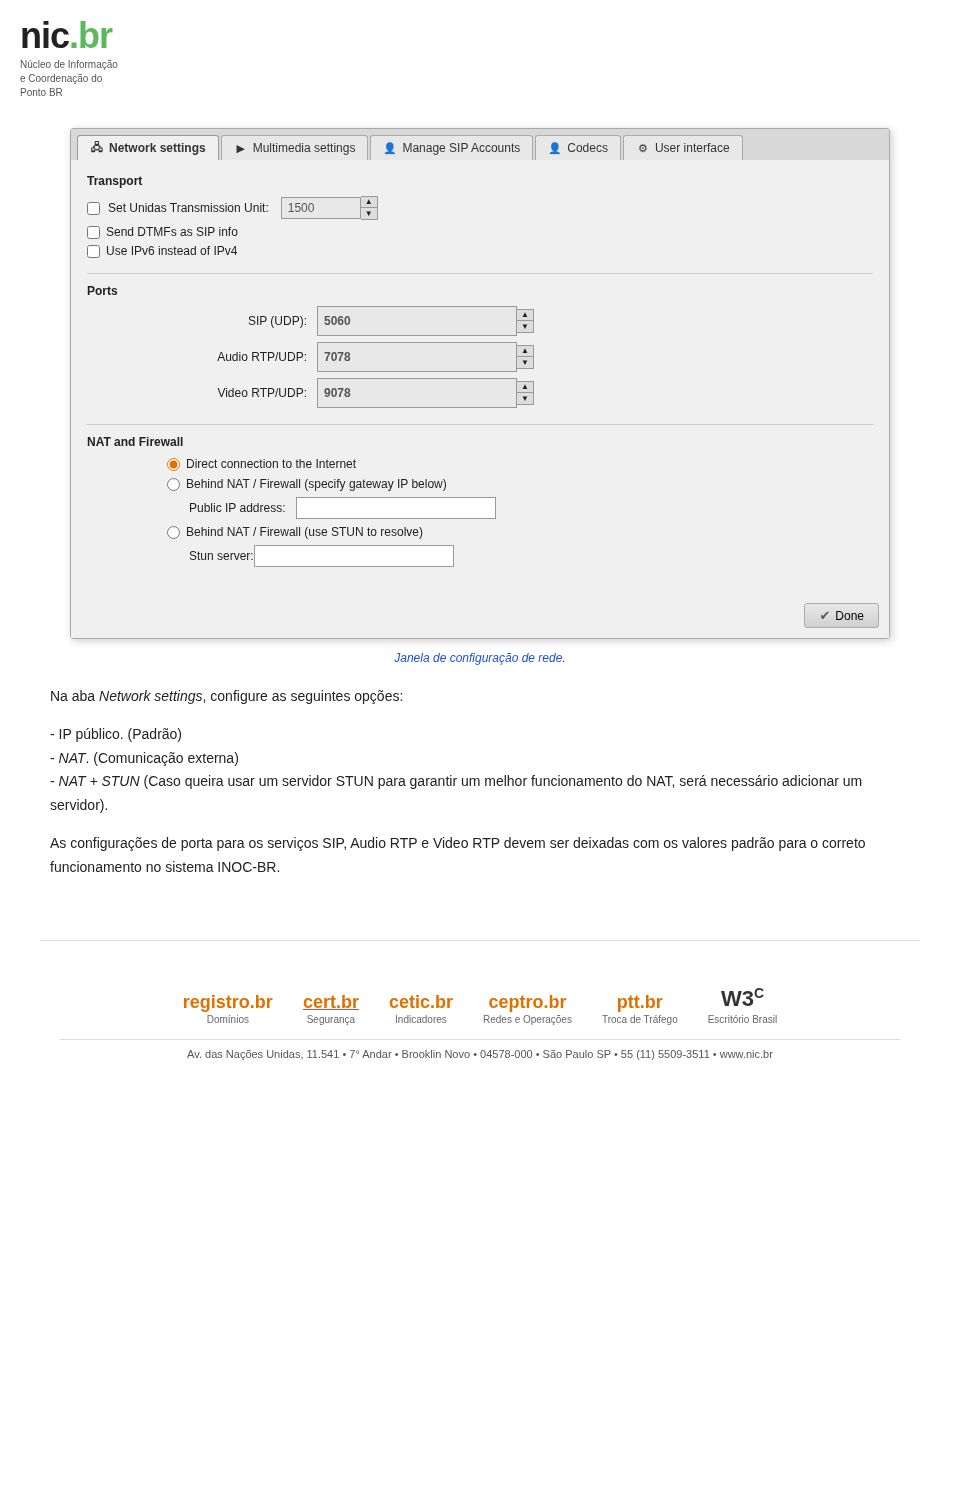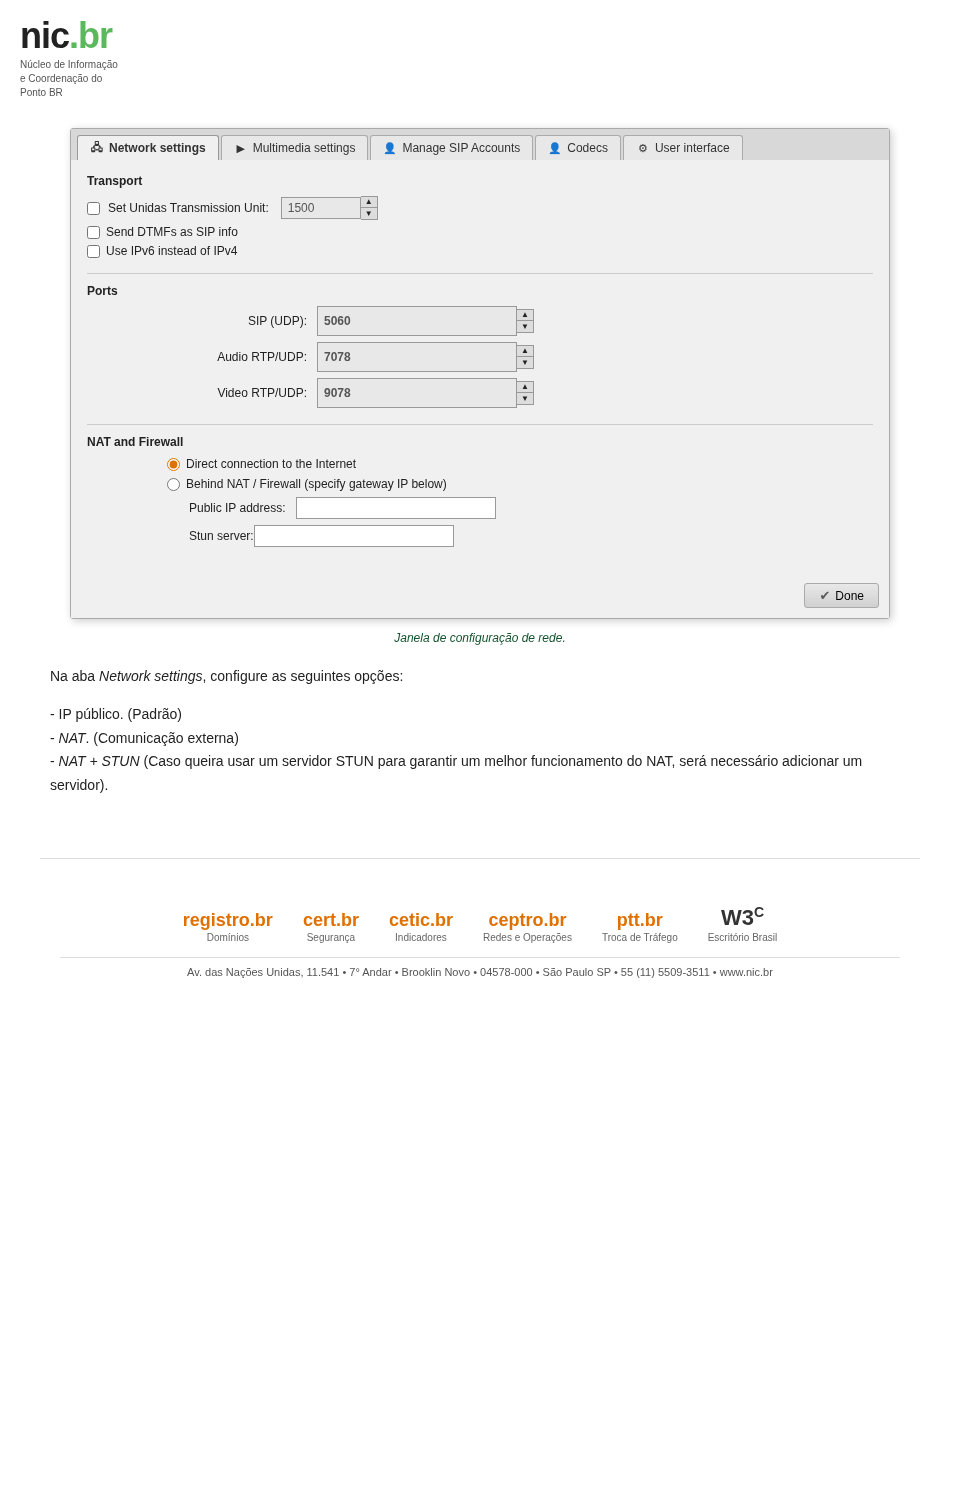--- a/index.html
+++ b/index.html
@@ -255,21 +255,21 @@
     .done-icon {
       color: #5a5a5a;
       font-size: 13px;
     }
 
     
     .caption {
       text-align: center;
       font-style: italic;
       font-size: 12px;
-      color: #14532d;
+      color: #1d4ed8;
       margin: 12px 0 20px 0;
     }
 
     
     .body-text {
       font-size: 14px;
       line-height: 1.7;
       color: #222;
       margin-bottom: 14px;
       padding: 0 10px;
@@ -299,21 +299,21 @@
       font-weight: bold;
       line-height: 1;
     }
     .footer-logo-sub {
       font-size: 10px;
       color: #666;
       margin-top: 3px;
     }
     .fl-registro { color: #c8553d; }
     .fl-registro span { color: #e07000; }
-    .fl-cert { color: #c8553d; }
+    .fl-cert { color: #c8553d; text-decoration: underline; }
     .fl-cert span { color: #e07000; }
     .fl-cetic { color: #c8553d; }
     .fl-cetic span { color: #e07000; }
     .fl-ceptro { color: #c8553d; margin-top: 32px; }
     .fl-ceptro span { color: #e07000; }
     .fl-ptt { color: #c8553d; }
     .fl-ptt span { color: #e07000; }
     .fl-w3c { color: #333; font-size: 22px; }
 
     .footer-address {
@@ -433,20 +433,24 @@
           <span>Direct connection to the Internet</span>
         </div>
         <div class="radio-row">
           <input type="radio" name="nat" style="">
           <span>Behind NAT / Firewall (specify gateway IP below)</span>
         </div>
         <div class="public-ip-row">
           <span class="public-ip-label">Public IP address:</span>
           <input type="text" class="text-input" style="">
         </div>
+        <div class="radio-row">
+          <input type="radio" name="nat" style="">
+          <span>Behind NAT / Firewall (use STUN to resolve)</span>
+        </div>
         <div class="stun-row">
           <span style="margin-left:22px;">Stun server:</span>
           <input type="text" class="text-input" style="">
         </div>
       </div>
     </div>
 
     <div class="dialog-footer">
       <button class="done-btn">
         <span class="done-icon">✔</span>
@@ -458,20 +462,23 @@
   <div class="caption">Janela de configuração de rede.</div>
 
   <div class="body-text">
     Na aba <em>Network settings</em>, configure as seguintes opções:
   </div>
   <div class="body-text">
     - IP público. (Padrão)<br>
     - <em>NAT</em>. (Comunicação externa)<br>
     - <em>NAT + STUN</em> (Caso queira usar um servidor STUN para garantir um melhor funcionamento do NAT, será necessário adicionar um servidor).
   </div>
+  <div class="body-text">
+    As configurações de porta para os serviços SIP, Audio RTP e Video RTP devem ser deixadas com os valores padrão para o correto funcionamento no sistema INOC-BR.
+  </div>
 
   <div class="footer">
     <div class="footer-logos">
       <div class="footer-logo-item">
         <div class="footer-logo-text fl-registro">
           <span>registro</span><span style="color:#e07000;">.br</span>
         </div>
         <div class="footer-logo-sub">Domínios</div>
       </div>
       <div class="footer-logo-item">

